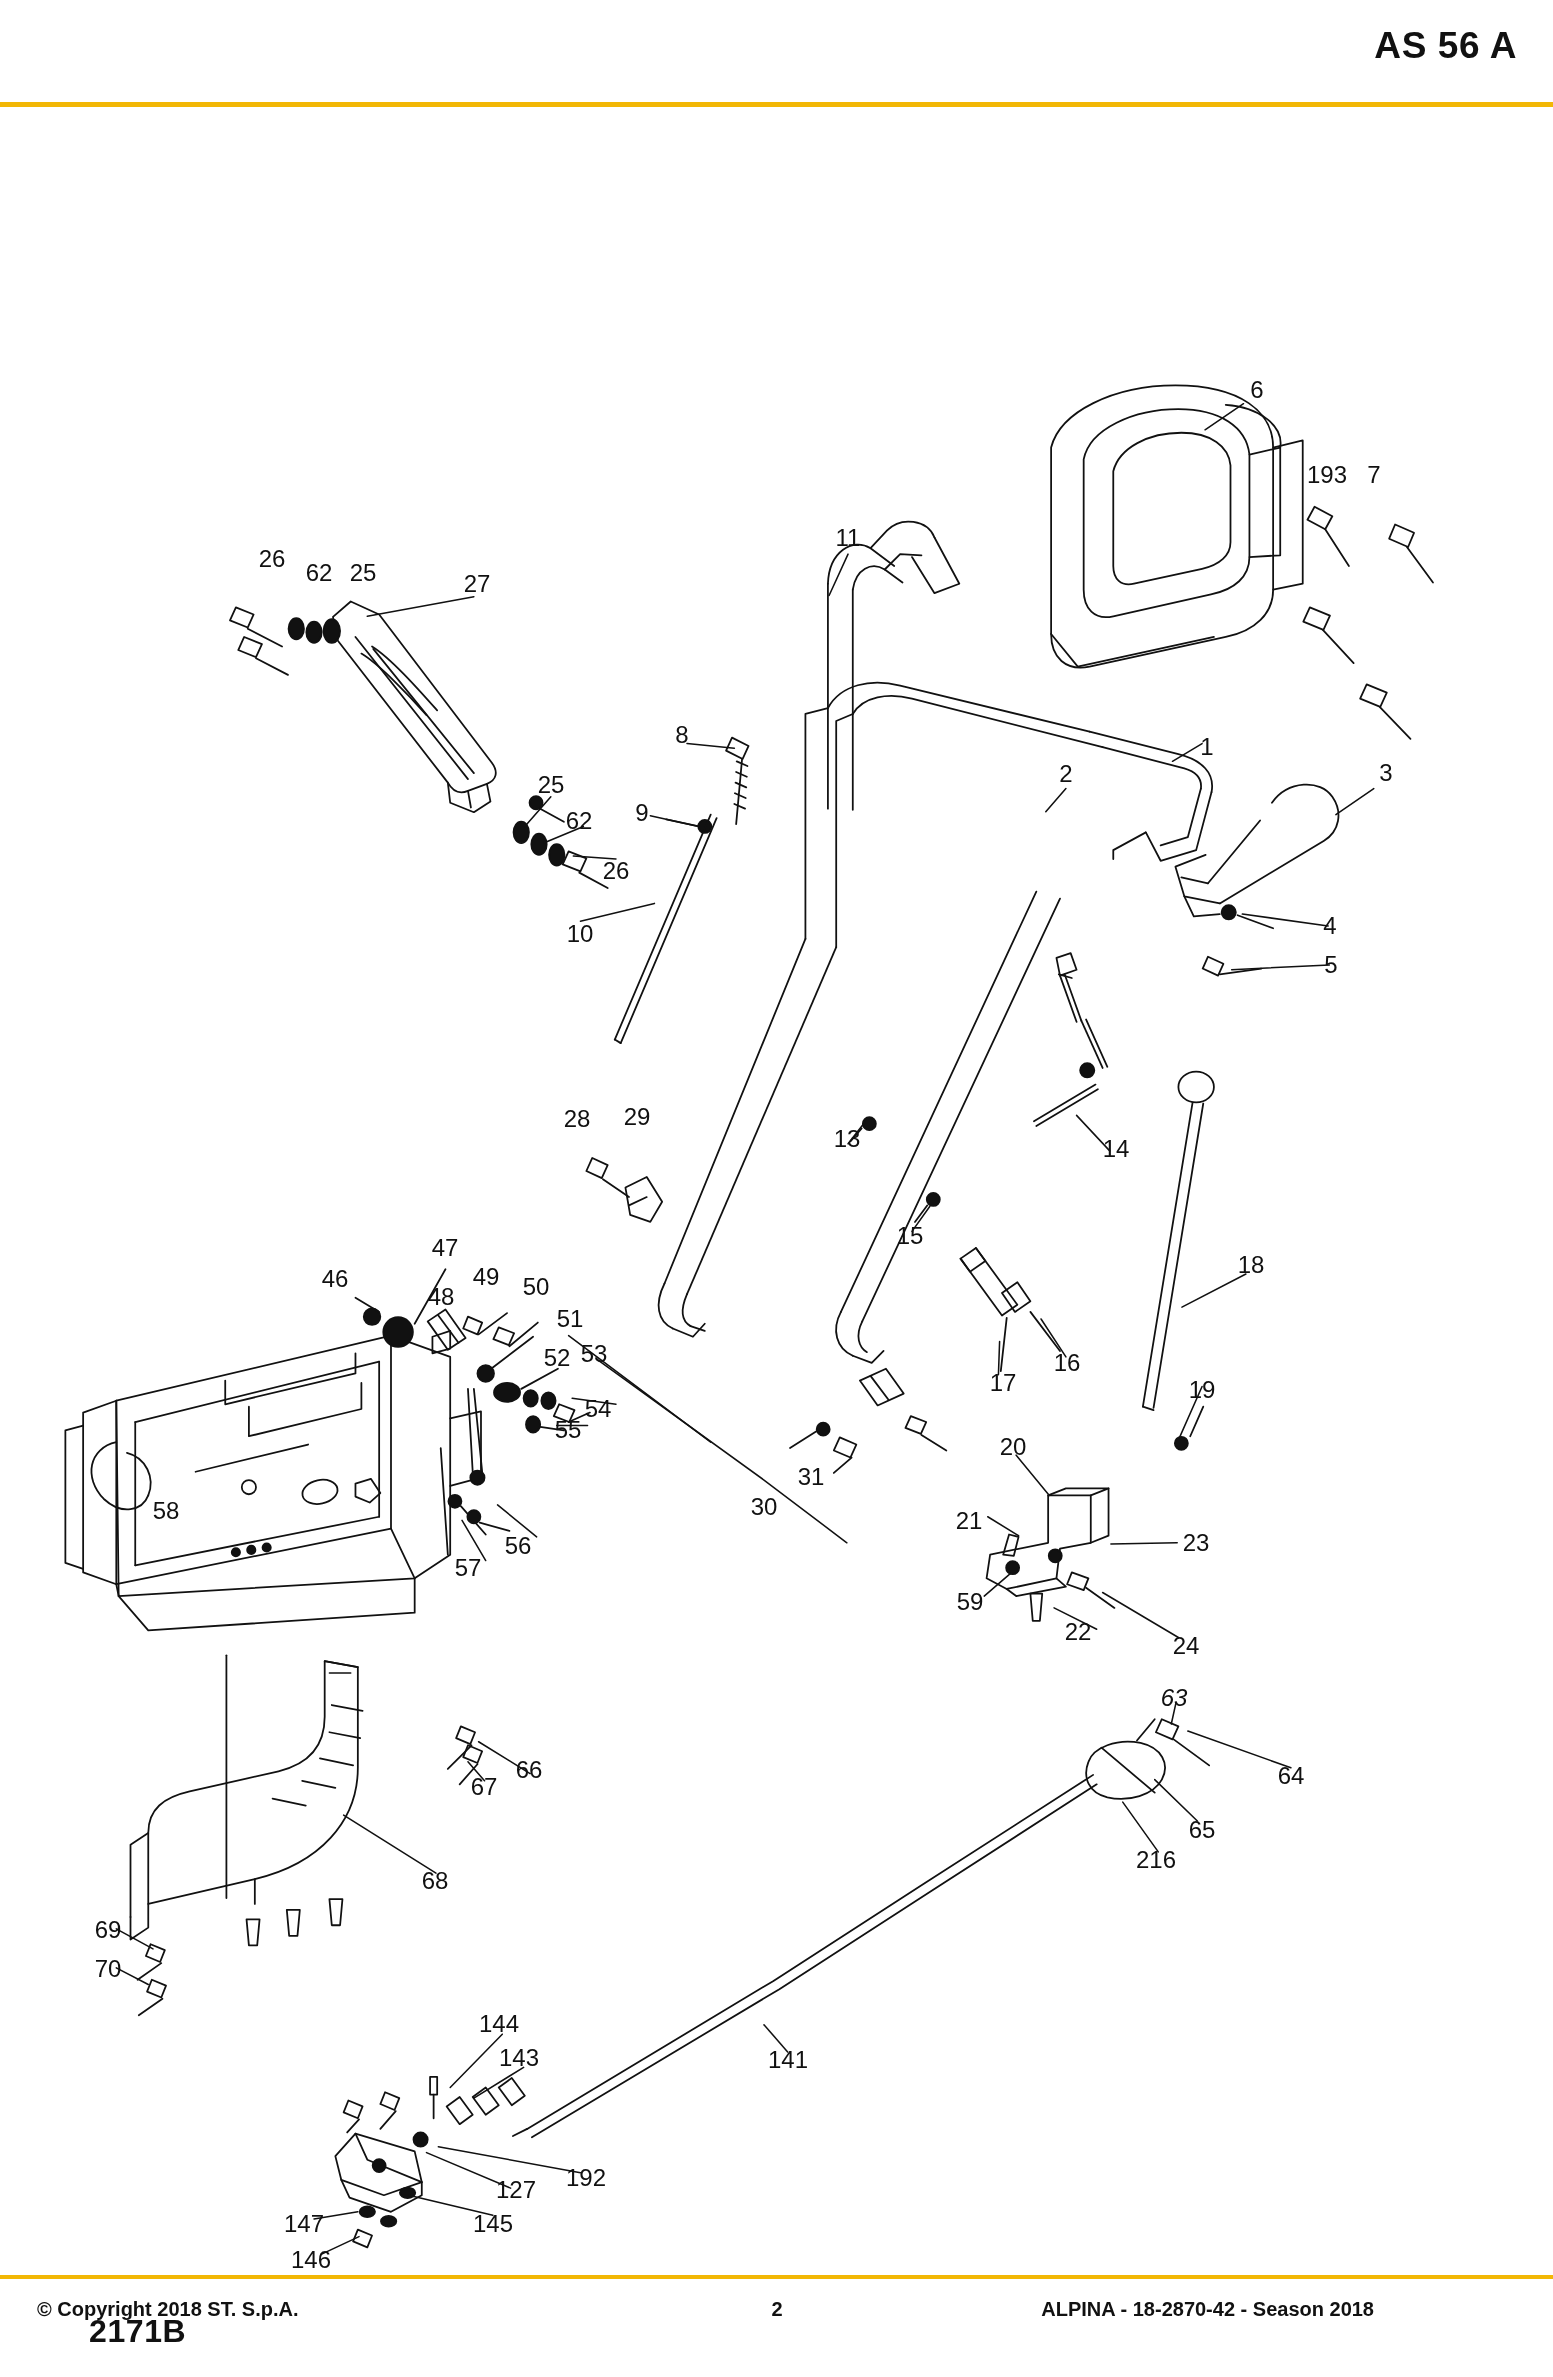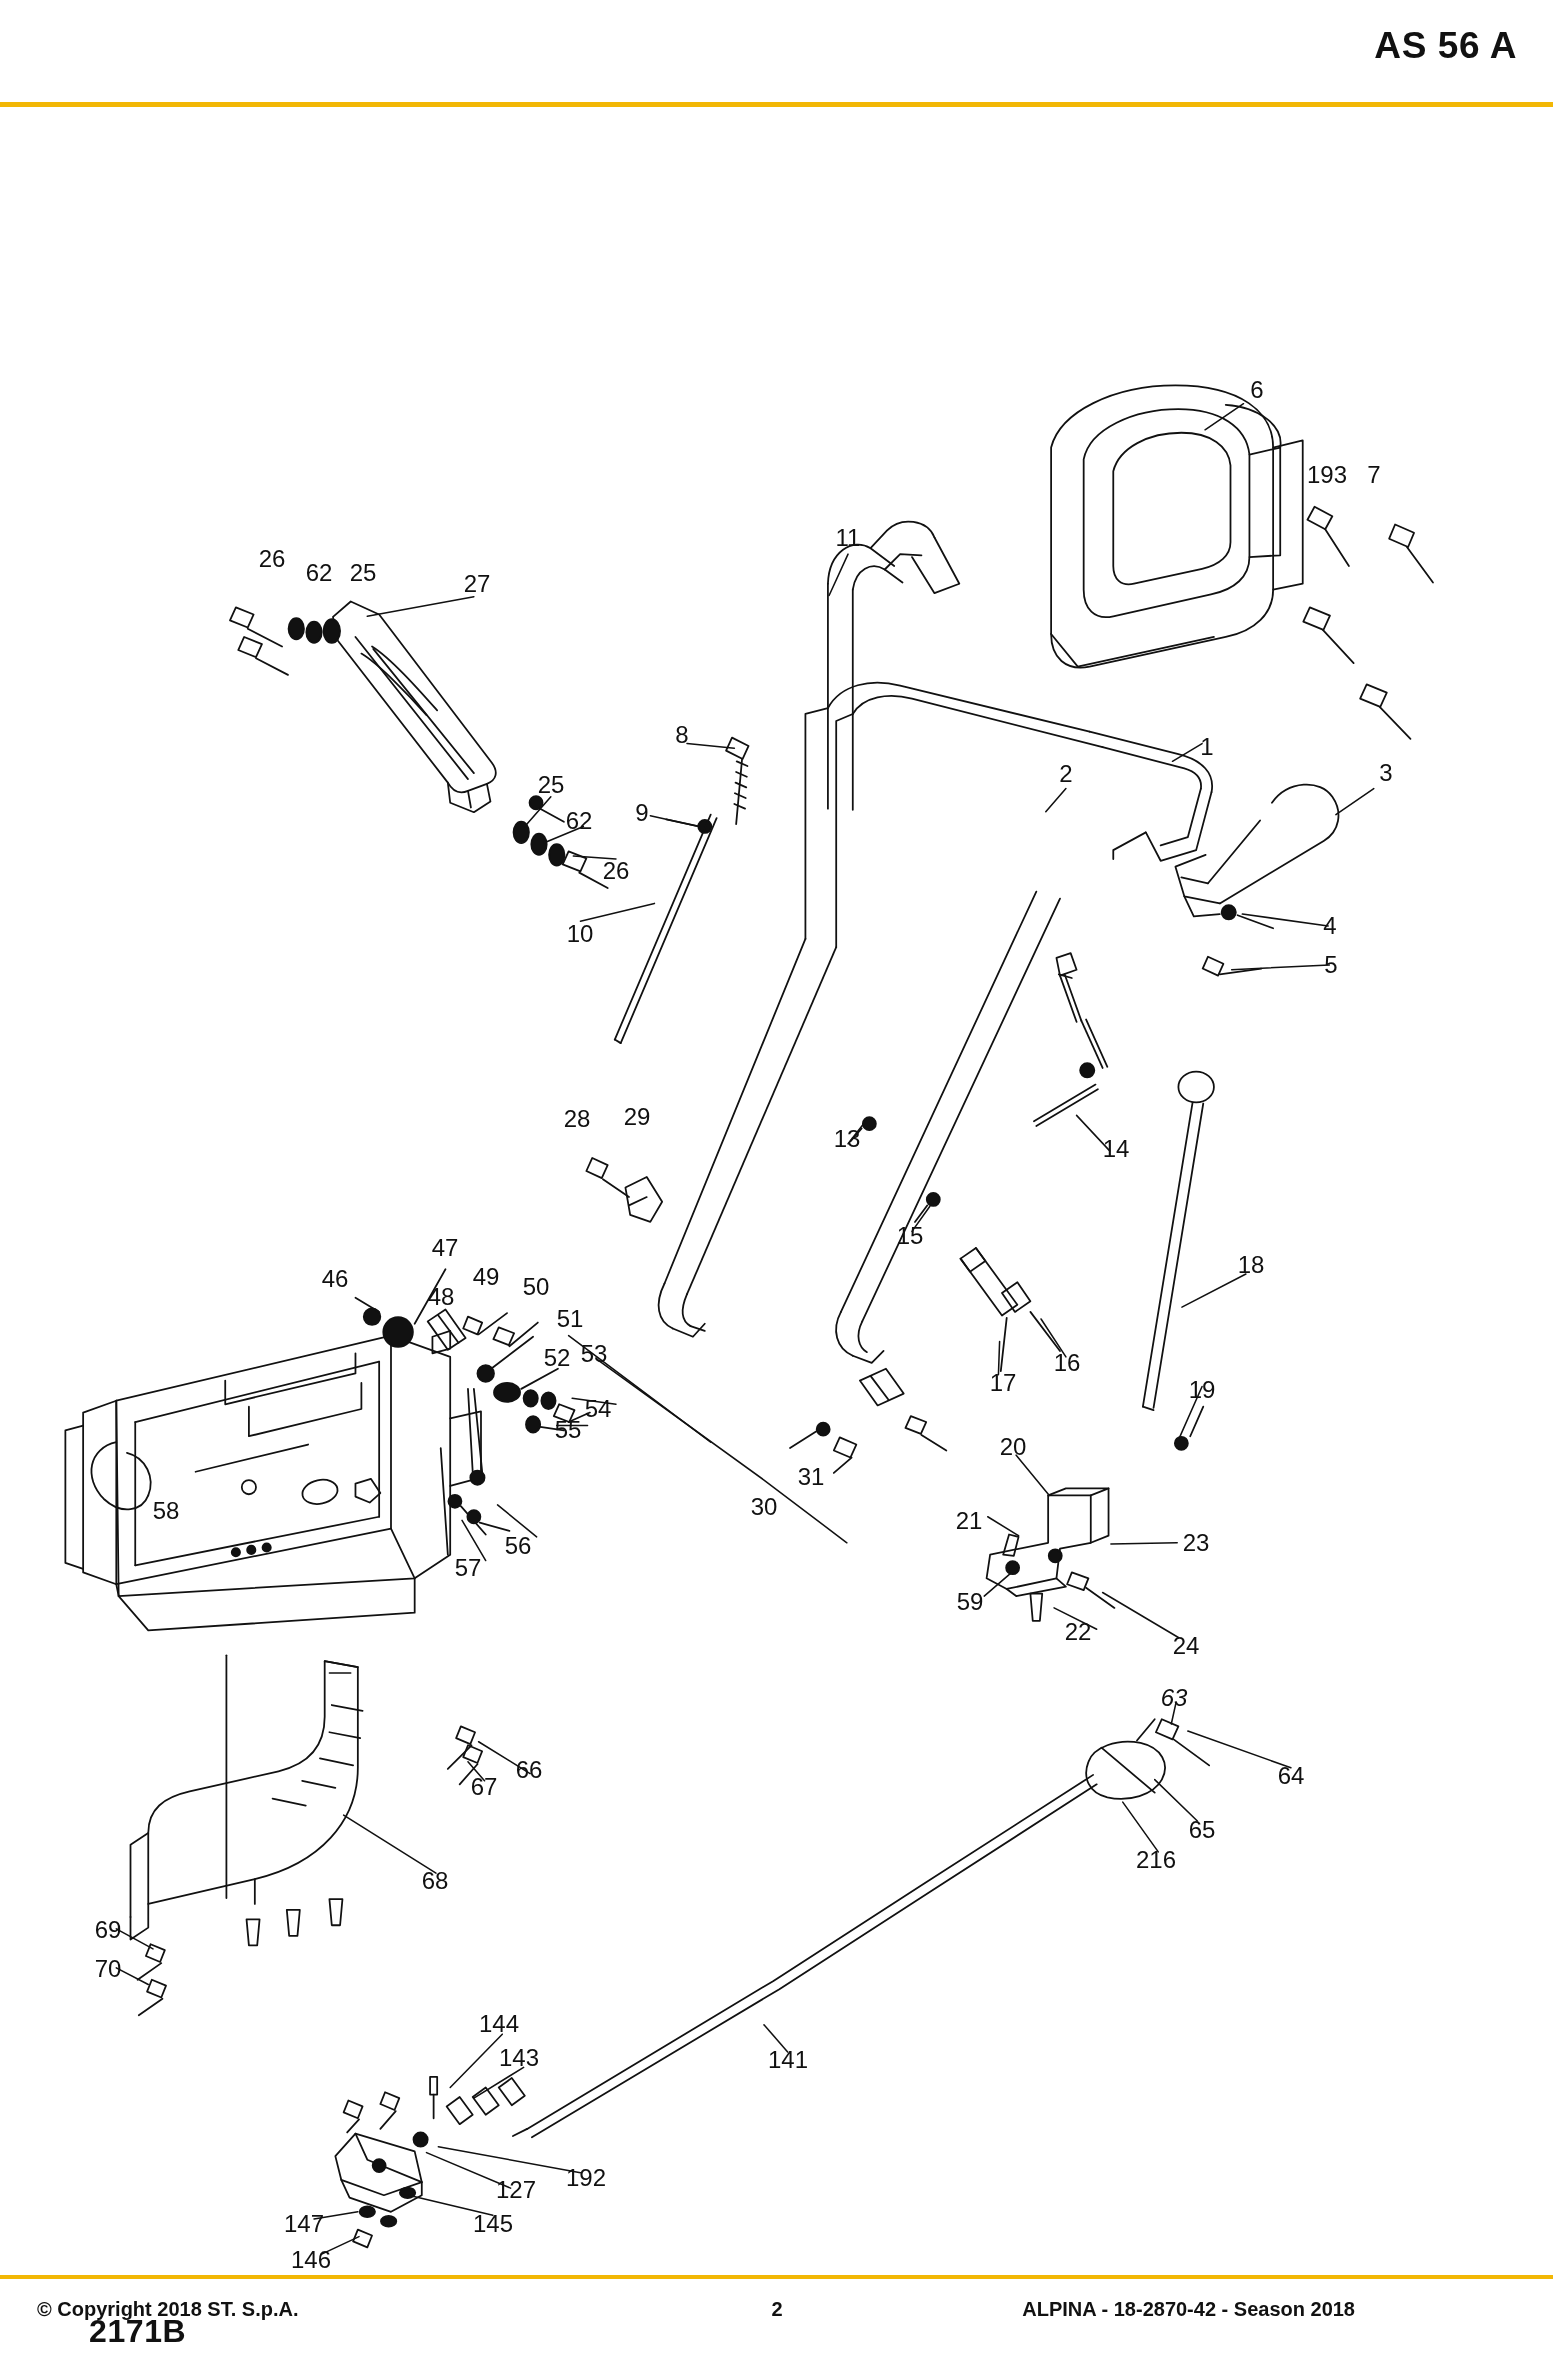--- a/index.html
+++ b/index.html
@@ -76,20 +76,21 @@
     background: #f2b705;
   }
   .footer {
     position: absolute;
     left: 0;
     top: 2298px;
     width: 1392px;
     height: 41px;
     font-size: 20px;
     color: #111111;
+    padding-left: 19px;
   }
   .footer-left {
     position: absolute;
     left: 37px;
     top: 0;
     font-weight: bold;
   }
   .footer-center {
     position: absolute;
     left: 0;

